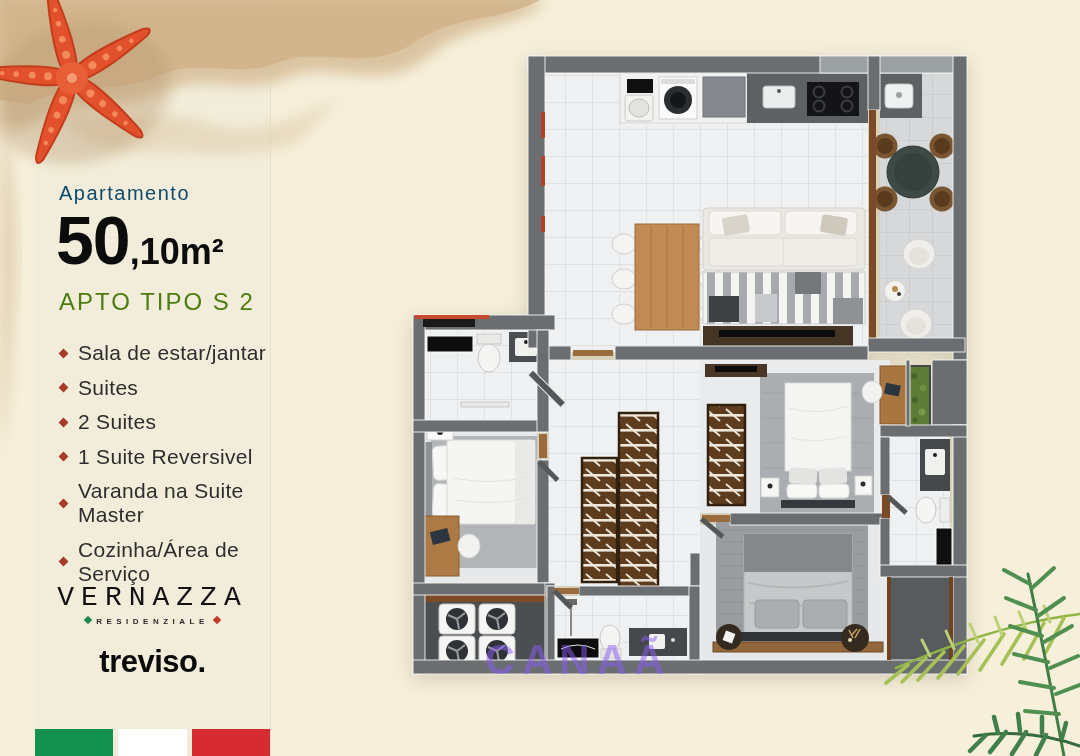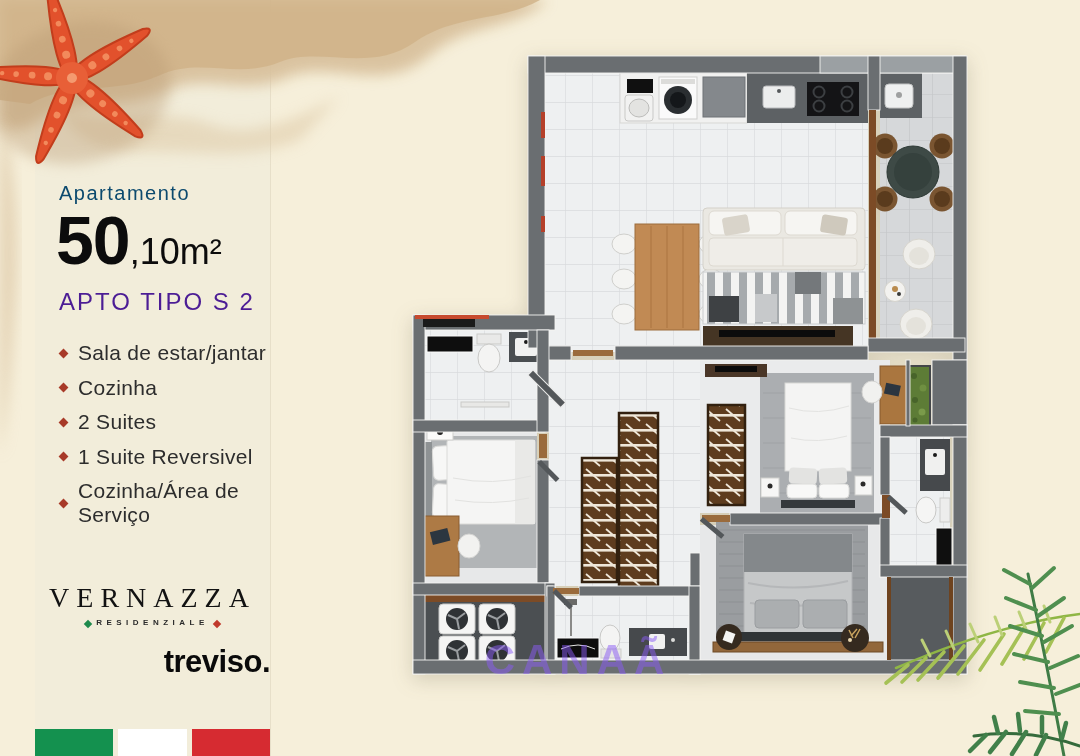--- a/index.html
+++ b/index.html
@@ -6,35 +6,35 @@
   body{width:1080px;height:756px;position:relative;overflow:hidden;
        background:#f6efda;font-family:"Liberation Sans",sans-serif;}
 
   
   .panel{position:absolute;left:35px;top:0;width:235px;height:756px;
          background:#f2edda;box-shadow:1px 0 0 rgba(120,110,80,.12);}
   .p-title{position:absolute;top:182px;left:24px;font-size:20px;letter-spacing:1.5px;
            color:#0c4a6e;font-weight:400;}
   .p-area{position:absolute;top:206px;left:21px;display:flex;align-items:baseline;color:#0c0c0c;}
   .p-area .big{font-size:68px;font-weight:600;letter-spacing:-1px;line-height:1;}
-  .p-area .small{font-size:36px;font-weight:400;letter-spacing:0;}
+  .p-area .small{font-size:36px;font-weight:700;letter-spacing:0;}
   .p-type{position:absolute;top:288px;left:24px;font-size:24px;letter-spacing:2px;
-          color:#4c1d95;font-weight:400;}
+          color:#4d7c0f;font-weight:400;}
   .p-list{position:absolute;top:341px;left:25px;margin:0;padding:0;list-style:none;}
   .p-list li{display:flex;align-items:center;margin-bottom:10.5px;font-size:21px;
              color:#2d2d2d;letter-spacing:.3px;}
   .diamond{width:7px;height:7px;background:#a83a28;transform:rotate(45deg);
            margin-right:11px;flex:0 0 7px;}
   .p-vern{position:absolute;top:582px;left:0;width:235px;text-align:center;color:#121212;}
   .p-vern .vname{font-size:28px;letter-spacing:7px;font-weight:400;
-                 font-family:Liberation Serif, serif;}
+                 font-family:Liberation Mono, monospace;}
   .p-vern .vtag{margin-top:4px;font-size:8px;letter-spacing:4.5px;color:#2a2a2a;
-                display:flex;align-items:flex-end;justify-content:center;gap:5px;font-weight:700;}
+                display:flex;align-items:flex-start;justify-content:center;gap:5px;font-weight:700;}
   .vdia{width:6px;height:6px;transform:rotate(45deg);display:inline-block;}
-  .p-trev{position:absolute;top:644px;left:0;width:235px;text-align:right;
+  .p-trev{position:absolute;top:644px;left:0;width:235px;text-align:center;
           font-size:31px;font-weight:700;letter-spacing:-.5px;color:#0a0a0a;}
   .p-flag{position:absolute;bottom:0;left:0;width:235px;height:27px;}
 
   
   .plan{position:absolute;left:403px;top:48px;width:570px;height:650px;
         filter:drop-shadow(0 5px 10px rgba(90,80,55,.22));}
   .watermark{position:absolute;left:478px;top:636px;width:200px;text-align:center;
              color:#8b5cf6;opacity:.5;pointer-events:none;}
   .watermark .w1{font-size:42px;font-weight:700;letter-spacing:7px;}
   .watermark .w2{font-size:17px;font-weight:700;letter-spacing:5px;margin-top:2px;}
@@ -53,29 +53,33 @@
   </div>
   <div class="p-type">APTO TIPO S 2</div>
 
   <ul class="p-list">
     <li>
         <span class="diamond"></span>
         <span>Sala de estar/jantar</span>
       </li>
     <li>
         <span class="diamond"></span>
-        <span>Cozinha</span>
+        <span>Suites</span>
       </li>
     <li>
         <span class="diamond"></span>
         <span>2 Suites</span>
       </li>
     <li>
         <span class="diamond"></span>
         <span>1 Suite Reversivel</span>
+      </li>
+    <li>
+        <span class="diamond"></span>
+        <span>Varanda na Suite Master</span>
       </li>
     <li>
         <span class="diamond"></span>
         <span>Cozinha/Área de Serviço</span>
       </li>
   </ul>
 
   <div class="p-vern">
     <div class="vname">VERNAZZA</div>
     <div class="vtag">

